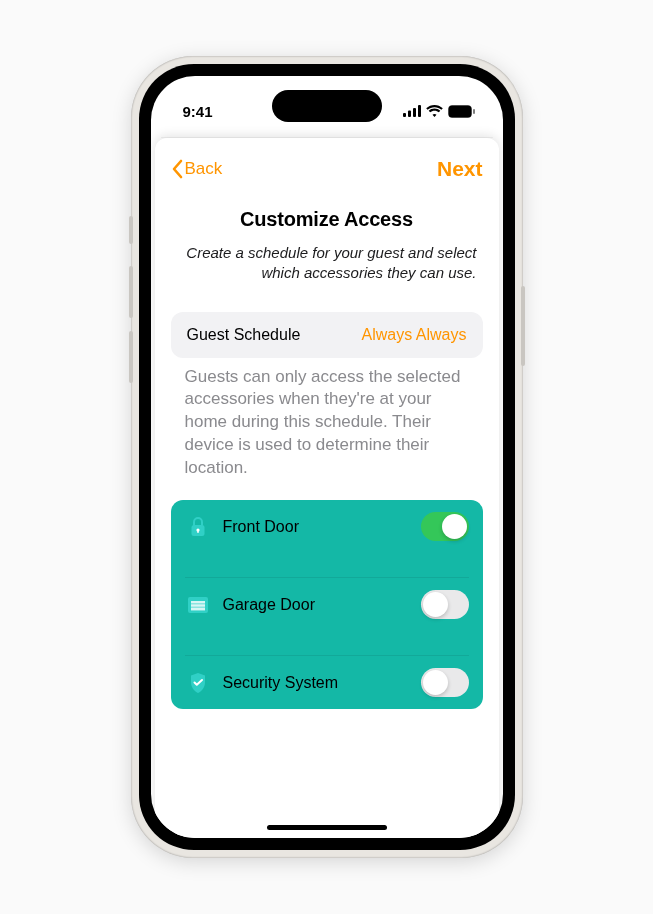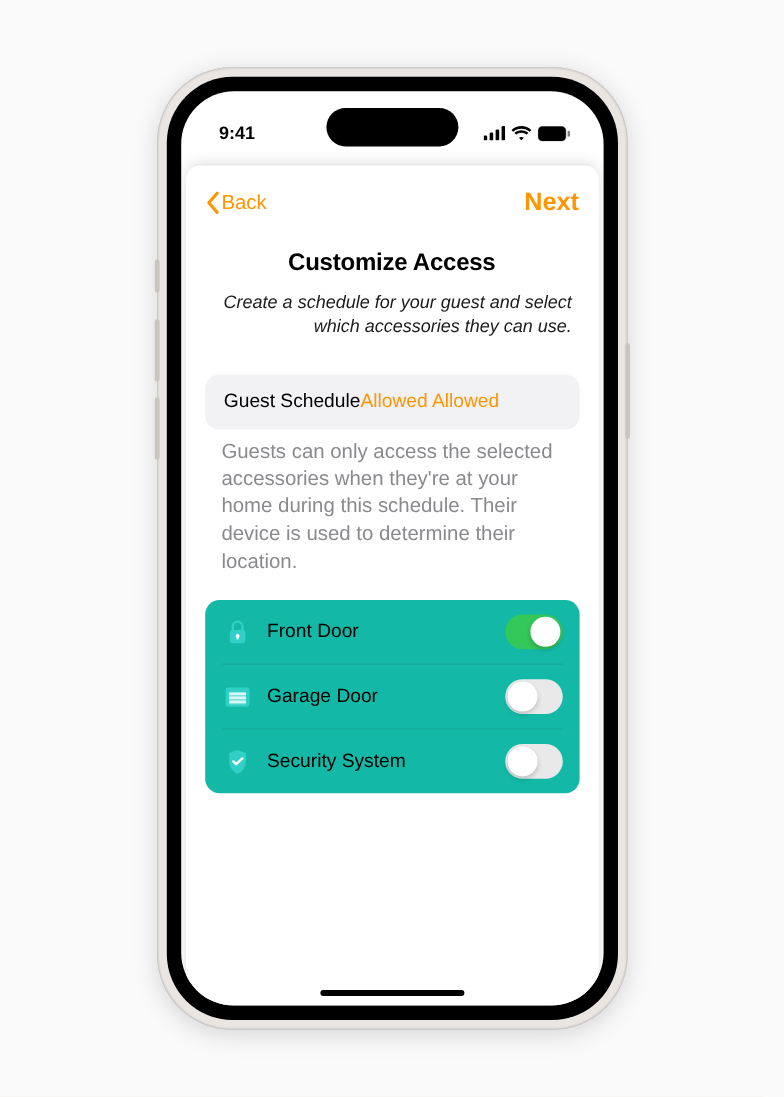--- a/index.html
+++ b/index.html
@@ -120,41 +120,42 @@
   }
   .card {
     background: #f2f2f4;
     border-radius: 12px;
     margin-top: 28px;
   }
   .card-row {
     padding: 14px 16px;
     display: flex;
     align-items: center;
+    justify-content: space-between;
   }
   .card-label { font-size: 16px; color: #000; }
   .card-value { font-size: 16px; color: #ff9500; }
   .footer-text {
     margin: 8px 14px 0;
     font-size: 17px;
     line-height: 1.35;
     color: #8a8a8e;
   }
   .accessory-list {
     background: #14b8a6;
     border-radius: 12px;
     margin-top: 20px;
     padding: 0 14px;
   }
   .acc-row {
     display: flex;
     align-items: center;
     padding: 12px 0;
   }
-  .acc-row + .acc-row { border-top: 1px solid rgba(0,0,0,.08); }
+  .acc-row + .acc-row { border-top: 1px solid rgba(0,0,0,.08); margin-top: 24px; }
   .acc-icon {
     width: 26px;
     display: flex;
     align-items: center;
     justify-content: center;
     margin-right: 12px;
   }
   .acc-name { flex: 1; font-size: 16px; color: #000; }
   .switch {
     width: 48px;
@@ -237,21 +238,21 @@
           </div>
           <div class="nav-next">Next</div>
         </div>
 
         <h1 class="title">Customize Access</h1>
         <p class="subtitle">Create a schedule for your guest and select which accessories they can use.</p>
 
         <div class="card">
           <div class="card-row">
             <span class="card-label">Guest Schedule</span>
-            <span class="card-value">Allowed Allowed</span>
+            <span class="card-value">Always Always</span>
           </div>
         </div>
         <p class="footer-text">Guests can only access the selected accessories when they're at your home during this schedule. Their device is used to determine their location.</p>
 
         <div class="accessory-list">
 
           <div class="acc-row">
             <div class="acc-icon">
               <svg width="16" height="22" viewBox="0 0 16 22">
                   <path d="M4 9V6a4 4 0 0 1 8 0v3" stroke="#30d0c6" stroke-width="2" fill="none" stroke-linecap="round"></path>

